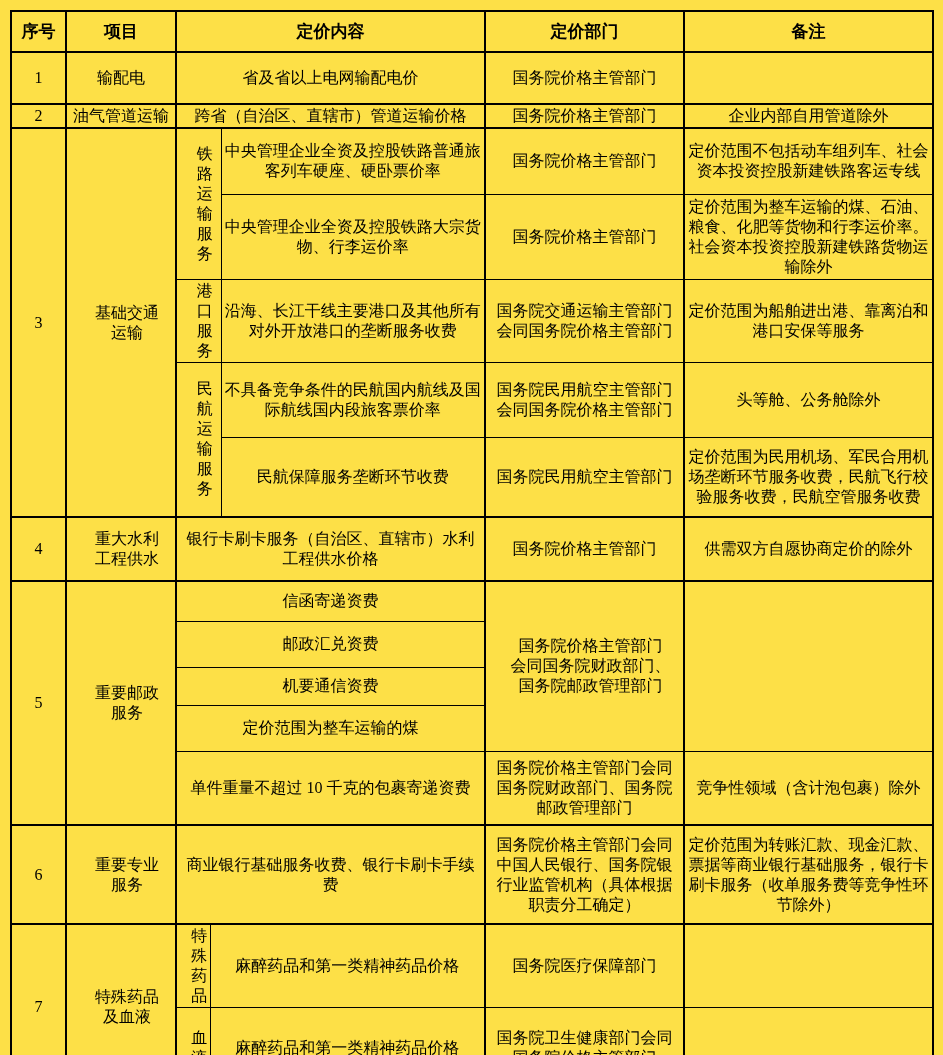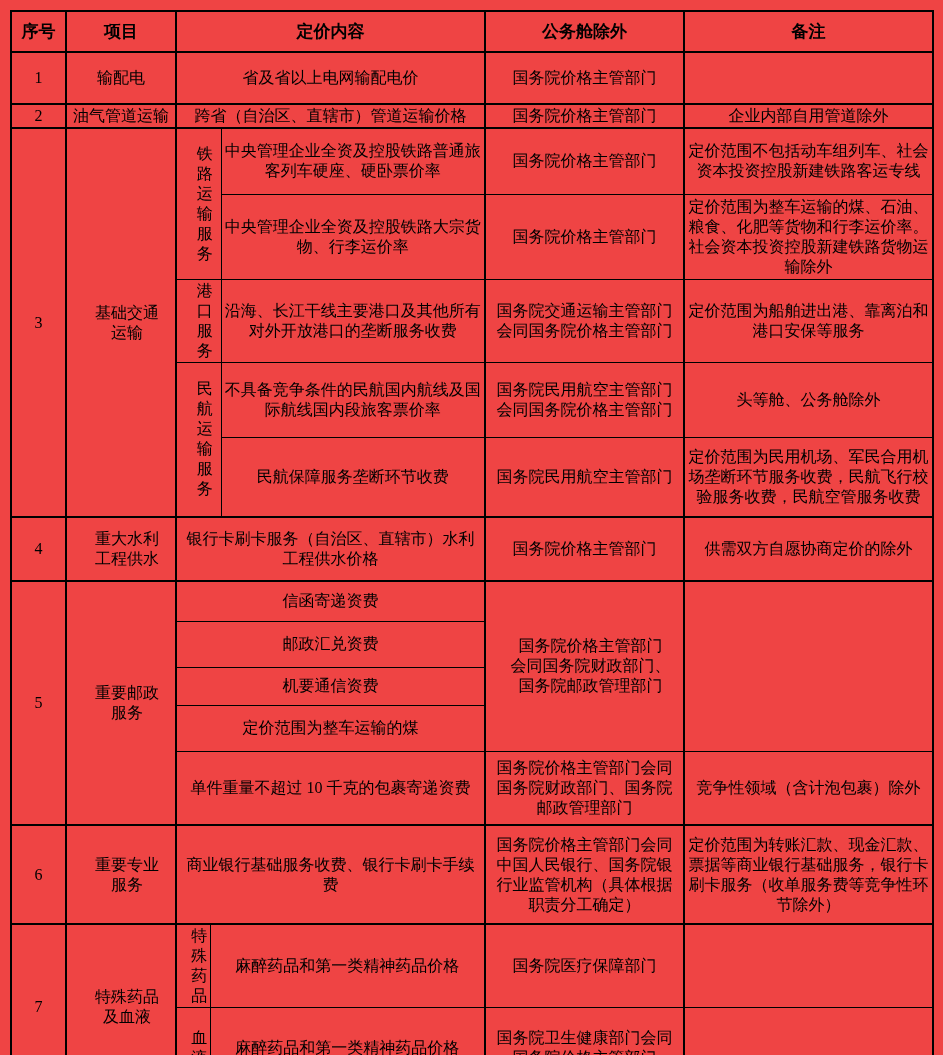--- a/index.html
+++ b/index.html
@@ -1,17 +1,17 @@
 <!DOCTYPE html>
 <html><head>
 <meta charset="utf-8">
 <style>
   html,body{margin:0;padding:0;background:#ffffff;color:#000000;
     font-family:"Liberation Serif","DejaVu Serif",serif;}
-  .canvas{position:relative;width:943px;height:1055px;background:#ef4444;overflow:hidden;}
+  .canvas{position:relative;width:943px;height:1055px;background:#fde047;overflow:hidden;}
   table.cat{border-collapse:collapse;table-layout:fixed;width:922px;margin:10px 0 0 10px;
     border:2px solid #000000;}
   td,th{border:1px solid #000000;vertical-align:middle;text-align:center;
     padding:1px 3px;font-size:16px;line-height:20px;overflow:hidden;word-break:break-all;}
   th{font-weight:bold;font-size:17px;}
   .lft{text-align:center;}
   .bl2{border-left:2px solid #000000;}
   tr.sec>td,tr.sec>th{border-top:2px solid #000000;}
   .pre{white-space:pre-line;padding-left:12px;padding-right:0;}
   tr.hH{height:41px} tr.h1{height:52px} tr.h2{height:23px}
@@ -34,21 +34,21 @@
         <col style="width:264px">
         <col style="width:199px">
     <col style="width:249px">
   </colgroup>
 
   <tbody>
         <tr class="sec hH">
     <th>序号</th>
     <th class="bl2">项目</th>
     <th colspan="3" class="bl2">定价内容</th>
-    <th class="bl2">公务舱除外</th>
+    <th class="bl2">定价部门</th>
     <th class="bl2">备注</th>
   </tr>
 
   <tr class="sec h1">
     <td>1</td>
     <td class="bl2">输配电</td>
     <td colspan="3" class="lft bl2">省及省以上电网输配电价</td>
     <td class="bl2">国务院价格主管部门</td>
     <td class="lft bl2"></td>
   </tr>

